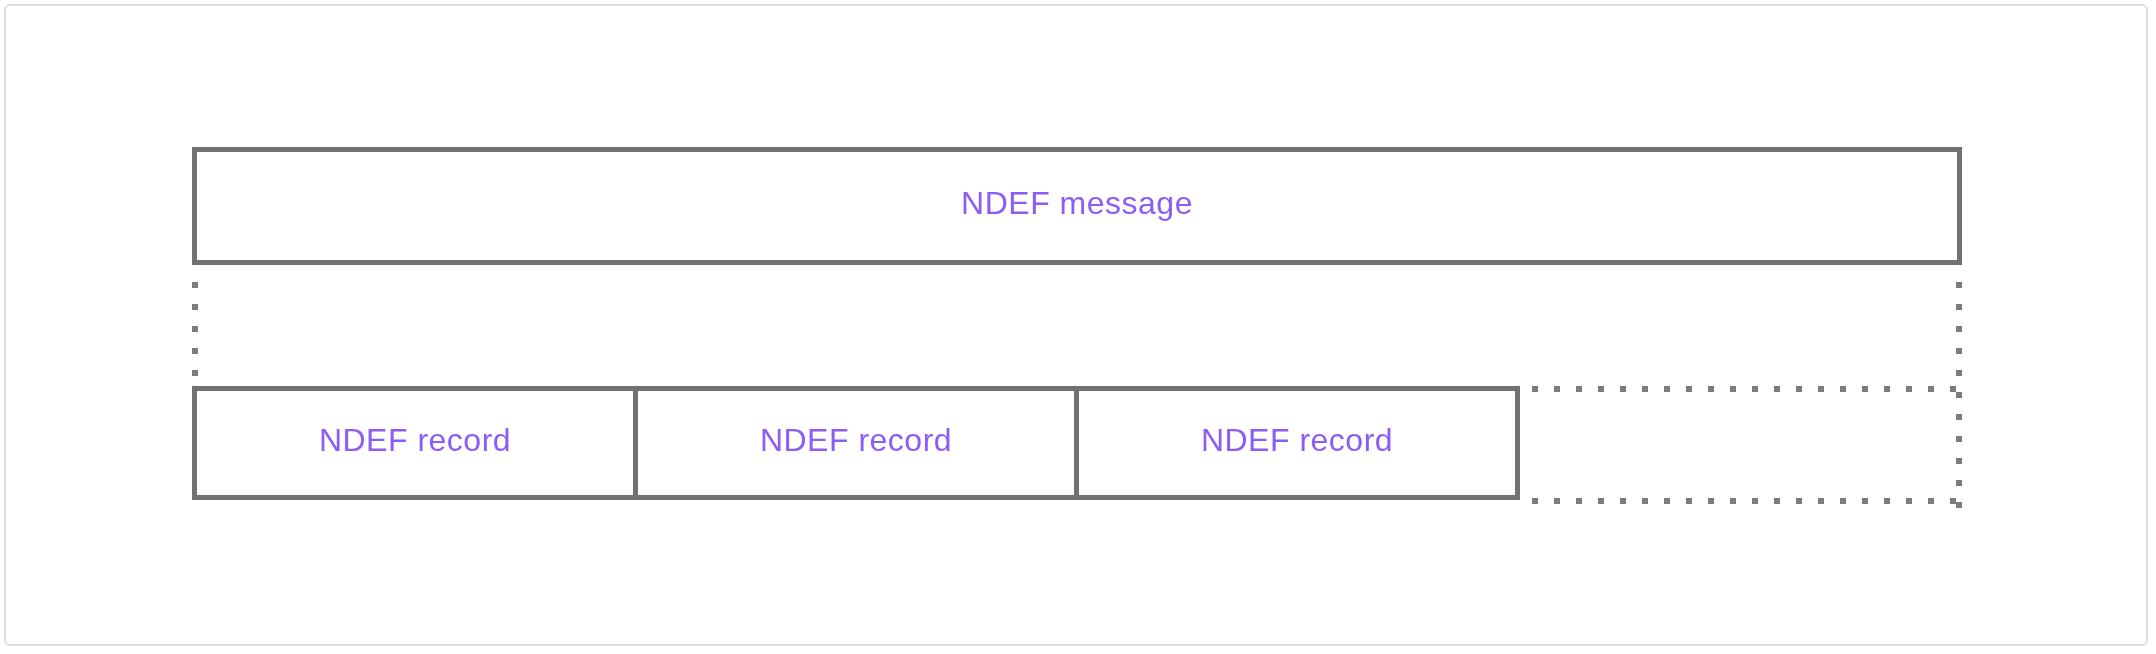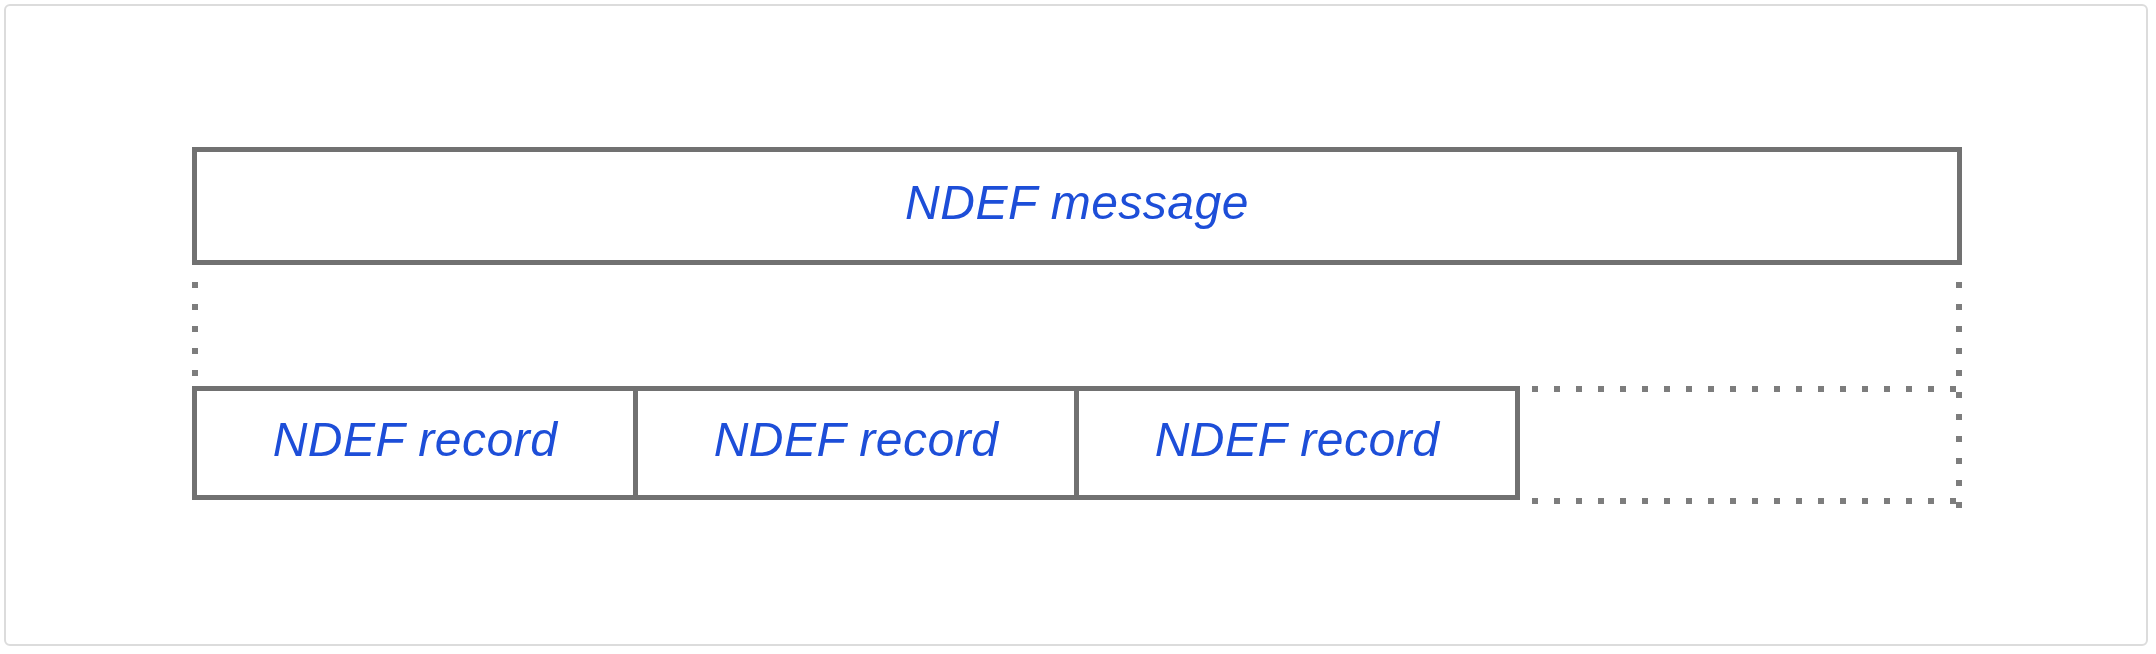--- a/index.html
+++ b/index.html
@@ -32,24 +32,23 @@
     width: 1770px;
     height: 118px;
     border: 5px solid #717171;
     box-sizing: border-box;
     background: #ffffff;
     display: flex;
     align-items: center;
     justify-content: center;
   }
   .diagram-label {
-    font-style: italic;
-    font-size: 48px;
+    font-size: 32px;
     line-height: 1;
-    color: #1d4ed8;
+    color: #8b5cf6;
     letter-spacing: 0.5px;
     white-space: nowrap;
     padding-bottom: 6px;
   }
   .record-row {
     position: absolute;
     left: 192px;
     top: 386px;
     width: 1328px;
     height: 114px;

